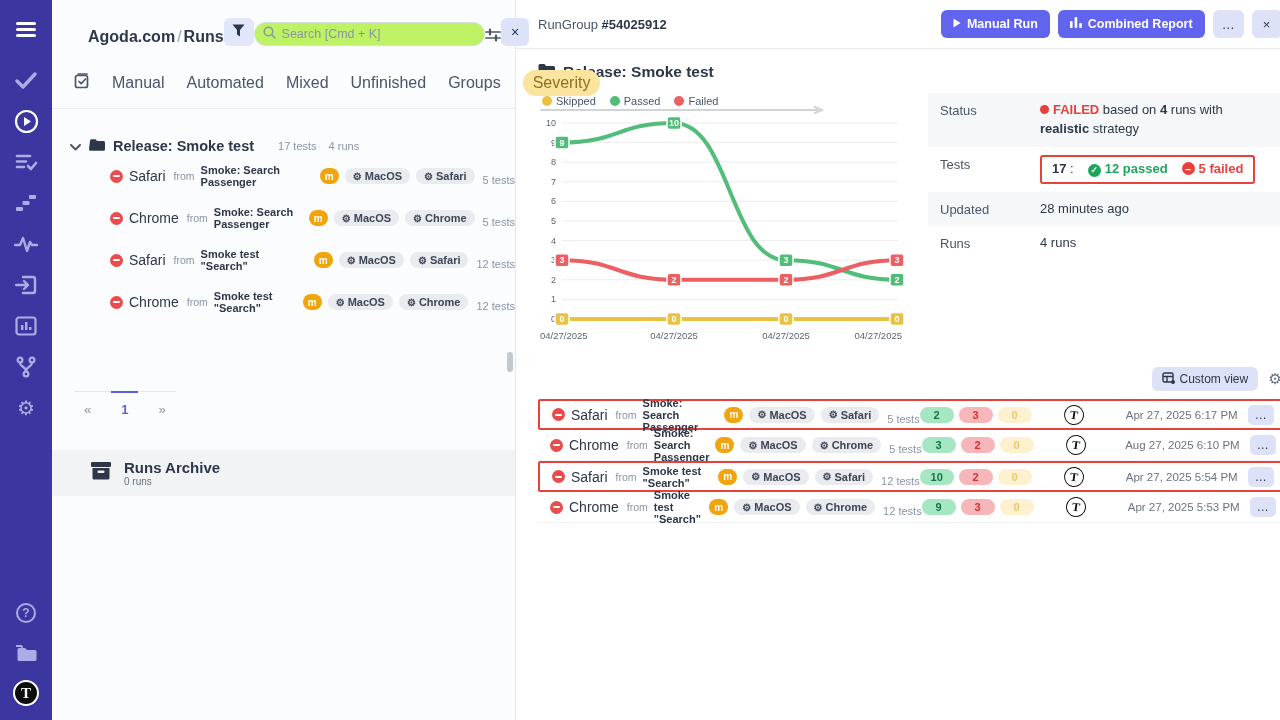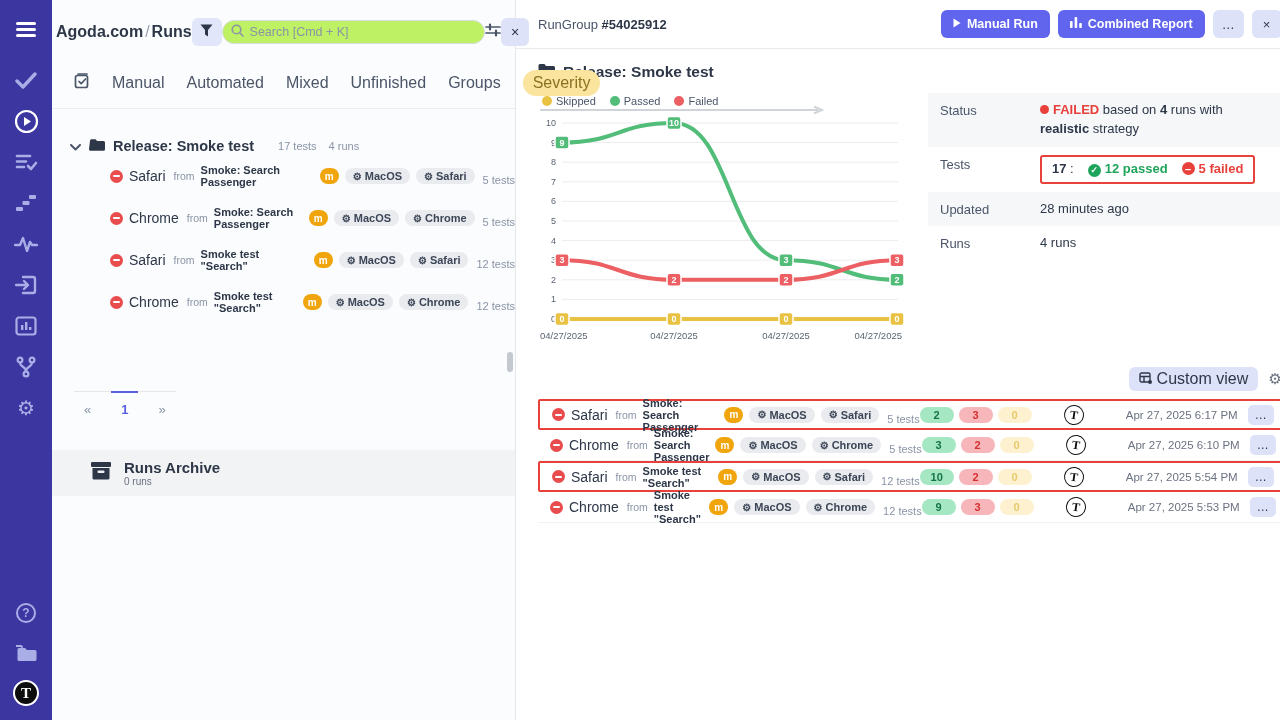--- a/index.html
+++ b/index.html
@@ -11,21 +11,21 @@
   .sb-top { display:flex; flex-direction:column; align-items:center; gap:15px; }
   .sb-bottom { margin-top:auto; display:flex; flex-direction:column; align-items:center; gap:14px; }
   .sb-icon { width:26px; height:26px; display:flex; align-items:center; justify-content:center; cursor:pointer; color:#a9aee7; }
   .sb-icon svg { display:block; }
   .gear-glyph { font-size:20px; color:#a9aee7; line-height:1; }
   .help-circle { width:20px; height:20px; border:2px solid #a9aee7; border-radius:50%; color:#a9aee7; font-size:12px; font-weight:bold; display:flex; align-items:center; justify-content:center; }
   .t-logo { width:26px; height:26px; background:#0d0d0d; border:2px solid #fff; border-radius:50%; color:#fff; font-weight:bold; font-size:15px; display:flex; align-items:center; justify-content:center; font-family:"Liberation Serif", serif; }
 
   
   .left-panel { width:464px; height:720px; background:#fbfcfd; border-right:1px solid #e5e7eb; position:relative; flex-shrink:0; }
-  .lp-header { display:flex; align-items:center; padding:18px 14px 0 4px; }
+  .lp-header { display:flex; align-items:flex-end; padding:18px 14px 0 36px; }
   .lp-title { font-size:16px; font-weight:bold; color:#2d3748; white-space:nowrap; }
   .lp-title .sep { color:#9aa2b1; font-weight:normal; padding:0 2px; }
   .filter-btn { width:30px; height:28px; background:#e2e6fa; border:none; border-radius:6px; display:flex; align-items:center; justify-content:center; cursor:pointer; }
   .search-box { flex:1; height:24px; background:#bef264; border:1px solid #d8dce3; border-radius:12px; display:flex; align-items:center; padding:0 8px; gap:6px; }
   .search-box input { border:none; outline:none; width:100%; font-size:12.5px; color:#2d3748; background:transparent; font-family:"Liberation Sans", sans-serif; }
   .search-box input::placeholder { color:#8a94a6; }
   .lp-close { position:absolute; top:18px; right:-14px; width:28px; height:28px; background:#dde2f9; border:none; border-radius:6px; font-size:14px; color:#2d3748; cursor:pointer; z-index:6; }
   .tabs-row { display:flex; align-items:center; gap:22px; padding:24px 16px 12px 22px; border-bottom:1px solid #eceef1; }
   .tab { font-size:16px; color:#4a5568; cursor:pointer; white-space:nowrap; }
   .tab.active { background:#fbe49e; color:#8d7222; padding:4px 10px; border-radius:13px; }
@@ -82,21 +82,21 @@
   .dt-label { width:100px; color:#4a5568; flex-shrink:0; padding-top:2px; }
   .dt-value { color:#2d3748; line-height:1.45; }
   .failed-text { color:#e8413c; font-weight:bold; }
   .status-dot-sm { display:inline-block; width:9px; height:9px; border-radius:50%; background:#e8413c; margin-right:4px; }
   .tests-box { display:inline-flex; align-items:center; gap:14px; border:2px solid #e8413c; border-radius:3px; padding:3px 10px; }
   .check-circle { display:inline-flex; width:13px; height:13px; background:#1fa45b; border-radius:50%; color:#fff; font-size:9px; align-items:center; justify-content:center; margin-right:4px; }
   .minus-circle { display:inline-flex; width:13px; height:13px; background:#e8413c; border-radius:50%; color:#fff; font-size:11px; line-height:0; align-items:center; justify-content:center; margin-right:4px; }
   .passed-text { color:#1fa45b; font-weight:bold; }
 
   .customview-row { display:flex; justify-content:flex-end; align-items:center; gap:10px; margin:16px 2px 8px 0; }
-  .customview-btn { height:24px; background:#dde2f9; border:none; border-radius:6px; font-size:16px; color:#2d3748; display:flex; align-items:center; gap:5px; padding:10px 10px; cursor:pointer; font-family:"Liberation Sans", sans-serif; }
+  .customview-btn { height:24px; background:#dde2f9; border:none; border-radius:6px; font-size:12px; color:#2d3748; display:flex; align-items:center; gap:5px; padding:10px 10px; cursor:pointer; font-family:"Liberation Sans", sans-serif; }
   .gear-btn { background:none; border:none; color:#6b7280; font-size:15px; cursor:pointer; }
 
   .rrun-list { margin-right:2px; }
   .rrun-row { display:flex; align-items:center; height:31px; padding:0 6px 0 12px; border-bottom:1px solid #f0f2f4; position:relative; }
   .rrun-row.hl { border:2px solid #e8413c; border-radius:2px; }
   .rrun-info { display:flex; align-items:center; gap:6px; flex:1; min-width:0; }
   .rrun-counts { display:flex; gap:5px; width:118px; flex-shrink:0; }
   .cnt-pill { width:34px; height:16px; border-radius:8px; font-size:11px; font-weight:bold; display:flex; align-items:center; justify-content:center; }
   .cnt-pass { background:#a5e7c3; color:#157347; }
   .cnt-fail { background:#f7b6b9; color:#d32f2f; }
@@ -513,21 +513,21 @@
             <span class="run-tests">5 tests</span>
           </div>
           <div class="rrun-counts">
             <span class="cnt-pill cnt-pass">3</span>
             <span class="cnt-pill cnt-fail">2</span>
             <span class="cnt-pill cnt-skip">0</span>
           </div>
           <div class="rrun-logo-cell">
             <span class="row-t-logo">T</span>
           </div>
-          <span class="rrun-date">Apr 27, 2025 6:10 PM</span>
+          <span class="rrun-date">Aug 27, 2025 6:10 PM</span>
           <button class="more-btn">…</button>
         </div>
         <div class="rrun-row hl">
           <div class="rrun-info">
             <span class="fail-dot"></span>
             <span class="run-browser">Safari</span>
             <span class="run-from">from</span>
             <span class="run-source">Smoke test "Search"</span>
             <span class="m-badge">m</span>
             <span class="env-pill"><span class="gear-sm">⚙</span>MacOS</span>

